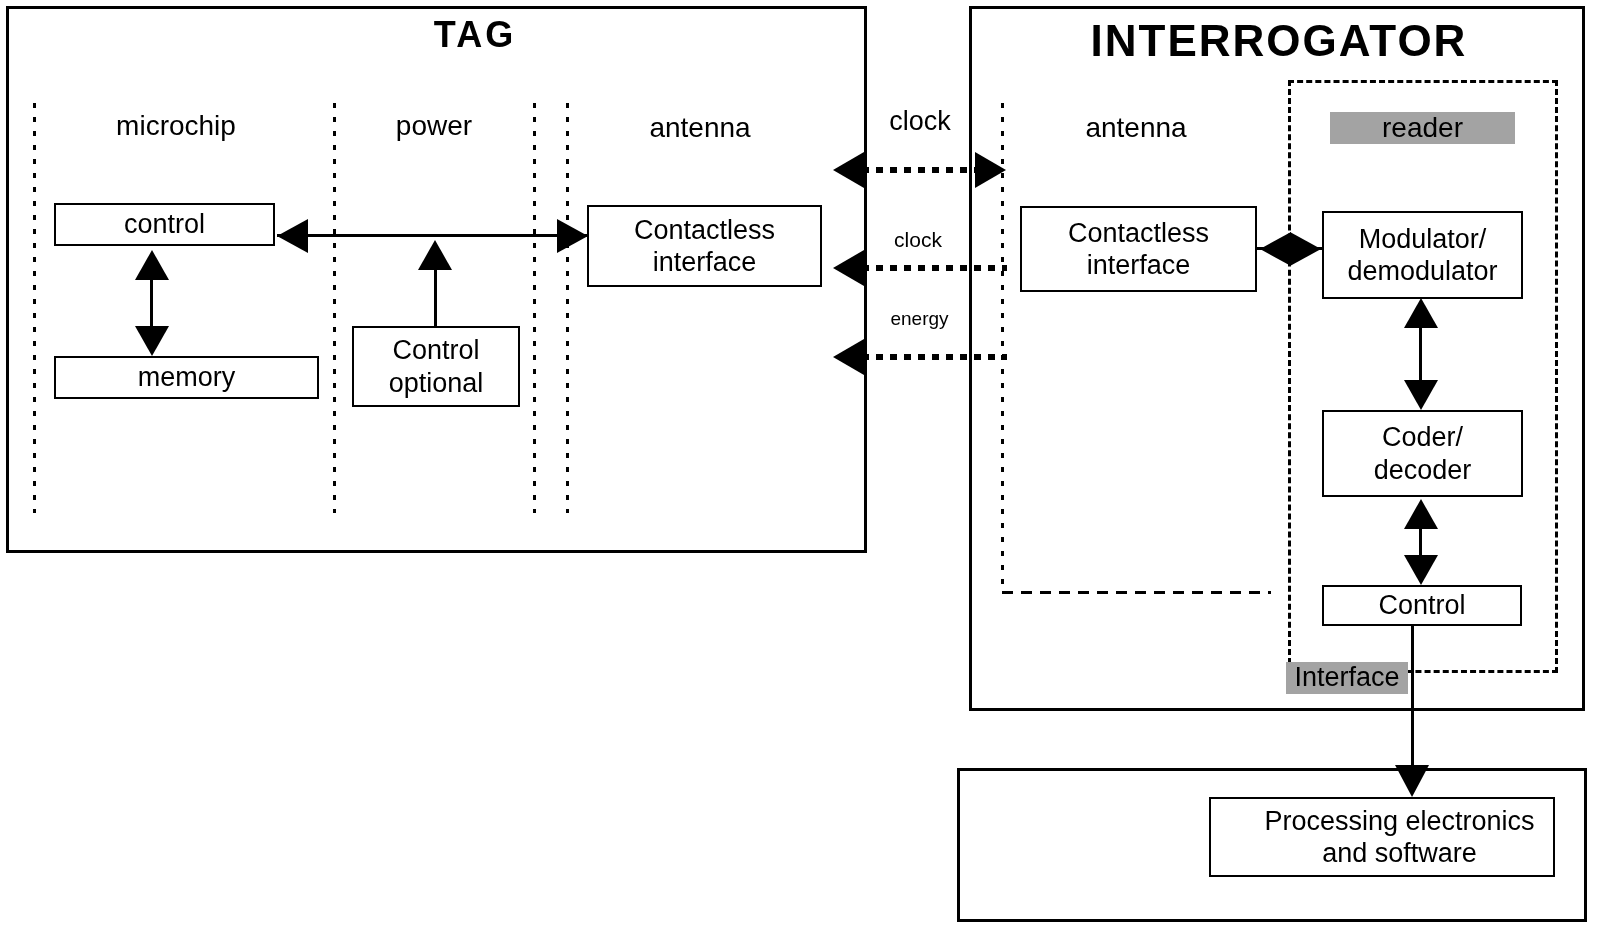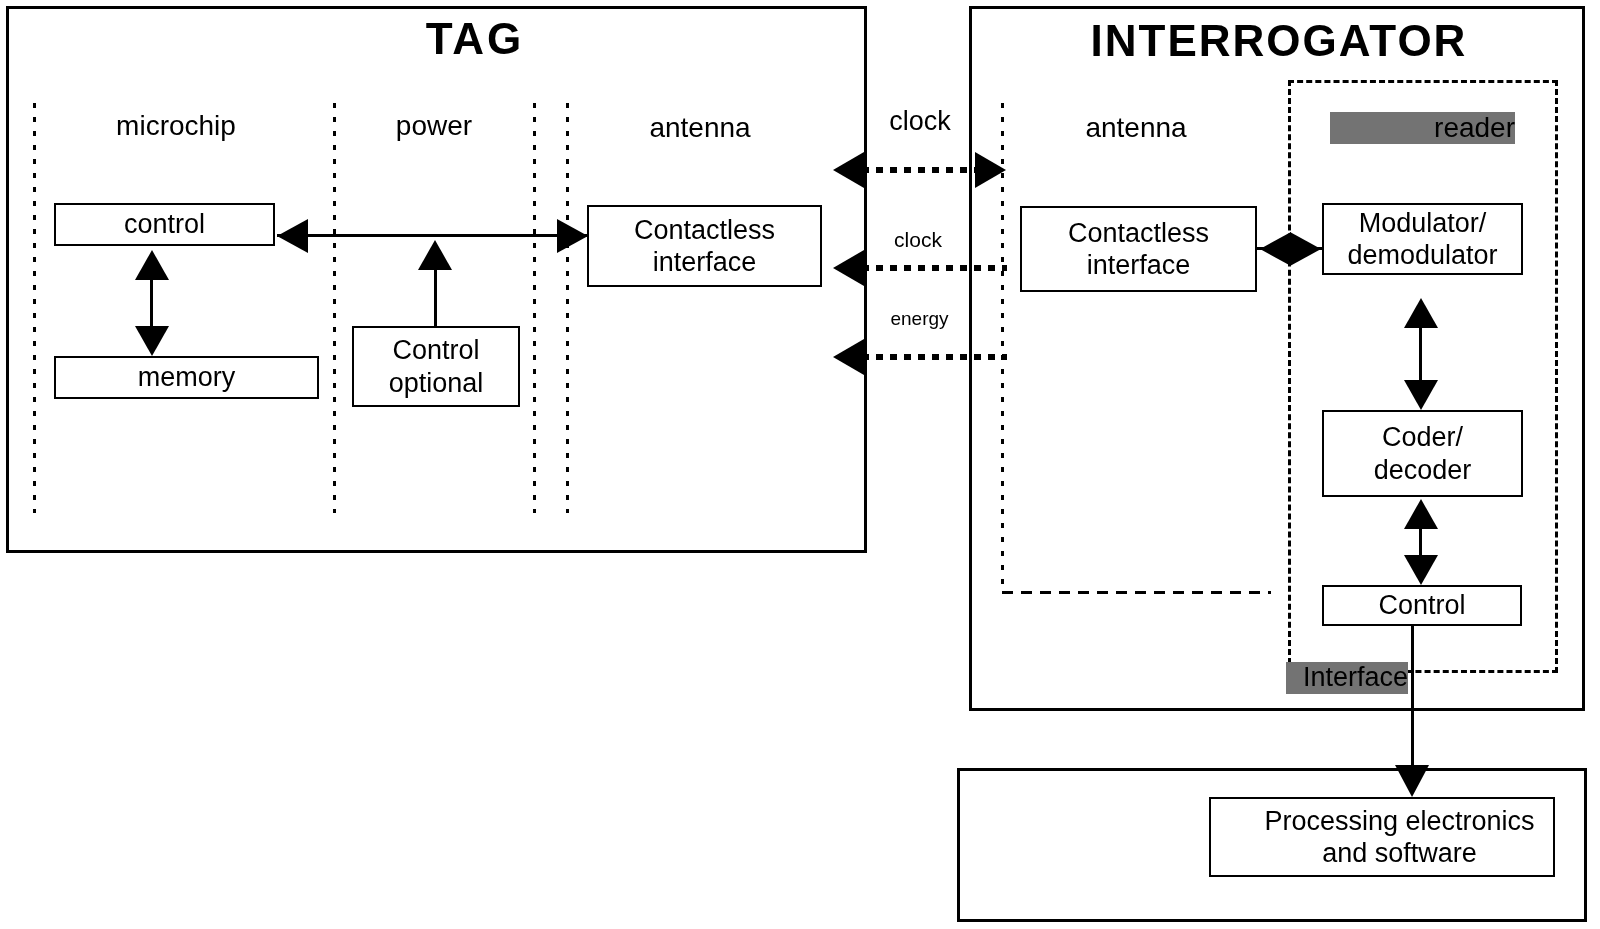--- a/index.html
+++ b/index.html
@@ -18,29 +18,29 @@
   .hdash{position:absolute;height:3px;background:repeating-linear-gradient(90deg,#000 0 11px,transparent 11px 19px);}
   .hdots{position:absolute;height:6px;background:repeating-linear-gradient(90deg,#000 0 7px,transparent 7px 14px);}
   .hline{position:absolute;height:3px;background:#000;}
   .vline{position:absolute;width:3px;background:#000;}
   .dashed-rect{position:absolute;border:3px dashed #000;box-sizing:border-box;}
   .tri{position:absolute;width:0;height:0;}
   .tri.left {border-top:17px solid transparent;border-bottom:17px solid transparent;border-right:31px solid #000;}
   .tri.right{border-top:17px solid transparent;border-bottom:17px solid transparent;border-left:31px solid #000;}
   .tri.up   {border-left:17px solid transparent;border-right:17px solid transparent;border-bottom:30px solid #000;}
   .tri.down {border-left:17px solid transparent;border-right:17px solid transparent;border-top:30px solid #000;}
-  .whitebg{background:#737373;text-align:right;}
+  .whitebg{background:#a3a3a3;}
 </style>
 </head>
 <body>
 
 <div id="canvas">
 
   <div class="outer" style="left:6px;top:6px;width:861px;height:547px;"></div>
-  <div class="title" style="left:330px;top:14px;width:290px;font-size:44px;letter-spacing:3px;">TAG</div>
+  <div class="title" style="left:330px;top:14px;width:290px;font-size:36px;letter-spacing:3px;">TAG</div>
 
   <div class="vdot" style="left:33px;top:103px;height:410px;"></div>
   <div class="vdot" style="left:333px;top:103px;height:410px;"></div>
   <div class="vdot" style="left:533px;top:103px;height:410px;"></div>
   <div class="vdot" style="left:566px;top:103px;height:410px;"></div>
 
   <div class="lbl" style="left:334px;top:110px;width:200px;">power</div>
   <div class="lbl" style="left:76px;top:110px;width:200px;">microchip</div>
   <div class="lbl" style="left:600px;top:112px;width:200px;">antenna</div>
 
@@ -96,21 +96,21 @@
 
   <div class="box" style="left:1020px;top:206px;width:237px;height:86px;">
     <span>Contactless</span>
     <span>interface</span>
   </div>
 
   <div class="hline" style="left:1257px;top:247px;width:66px;"></div>
   <div class="tri left" style="left:1260px;top:232px;"></div>
   <div class="tri right" style="left:1290px;top:232px;"></div>
 
-  <div class="box" style="left:1322px;top:203px;width:201px;height:72px;">
+  <div class="box" style="left:1322px;top:211px;width:201px;height:88px;">
     <span>Modulator/</span>
     <span>demodulator</span>
   </div>
   <div class="box" style="left:1322px;top:410px;width:201px;height:87px;">
     <span>Coder/</span>
     <span>decoder</span>
   </div>
   <div class="box" style="left:1322px;top:585px;width:200px;height:41px;">
     <span>Control</span>
   </div>

